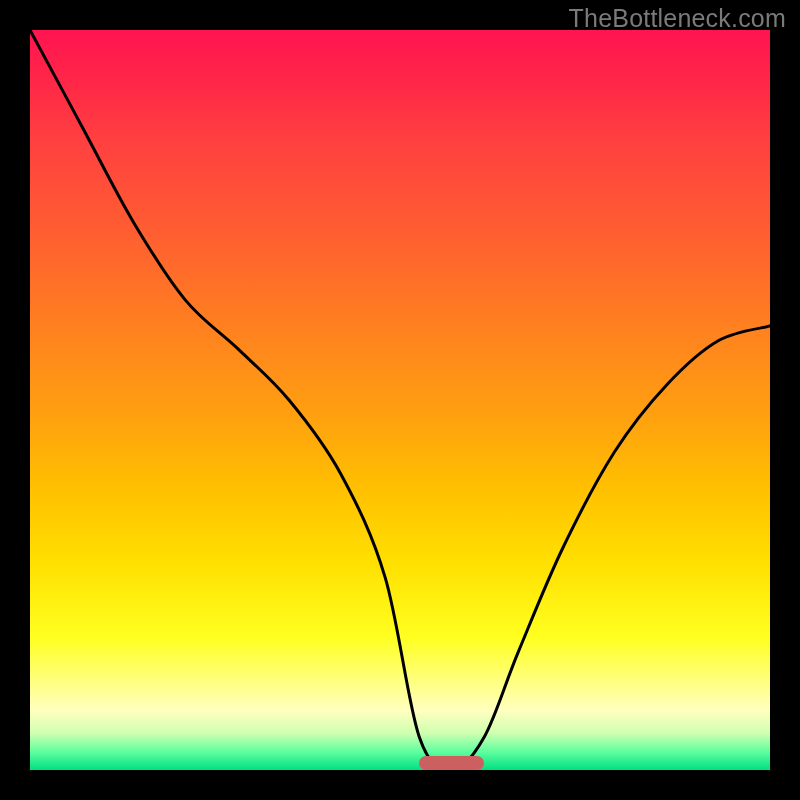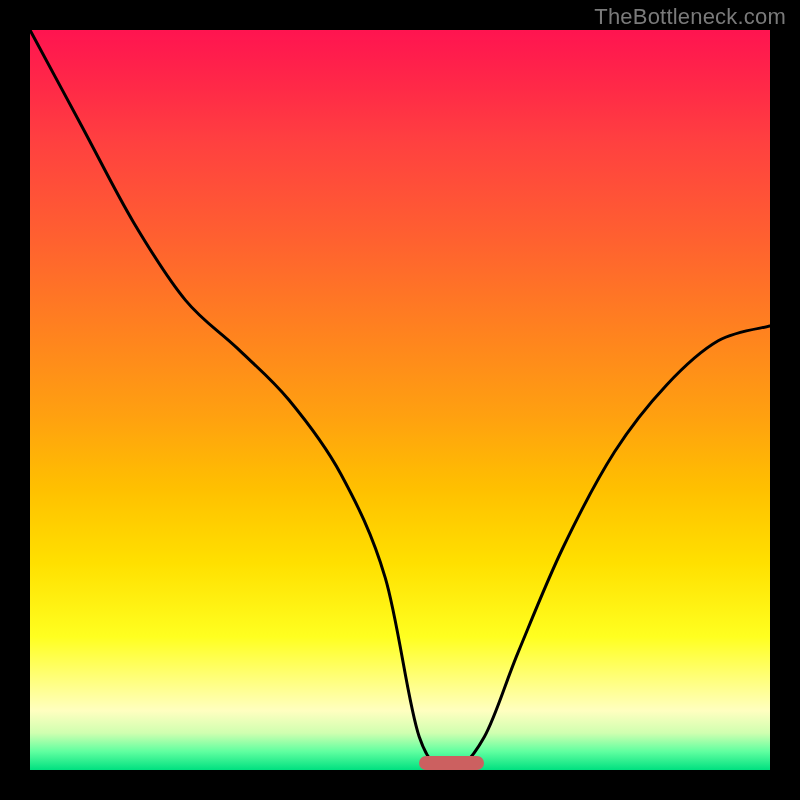--- a/index.html
+++ b/index.html
@@ -51,21 +51,21 @@
     background: #cc6060;
     border-radius: 8px;
     height: 14px;
   }
   .watermark {
     position: absolute;
     top: 4px;
     right: 14px;
     color: #7a7a7a;
     font-family: Arial, Helvetica, sans-serif;
-    font-size: 22px;
+    font-size: 25px;
     letter-spacing: 0.2px;
   }
 </style>
 </head>
 <body>
 <div class="frame">
 
   <div class="watermark">TheBottleneck.com</div>
 
   <div class="plot-area">

